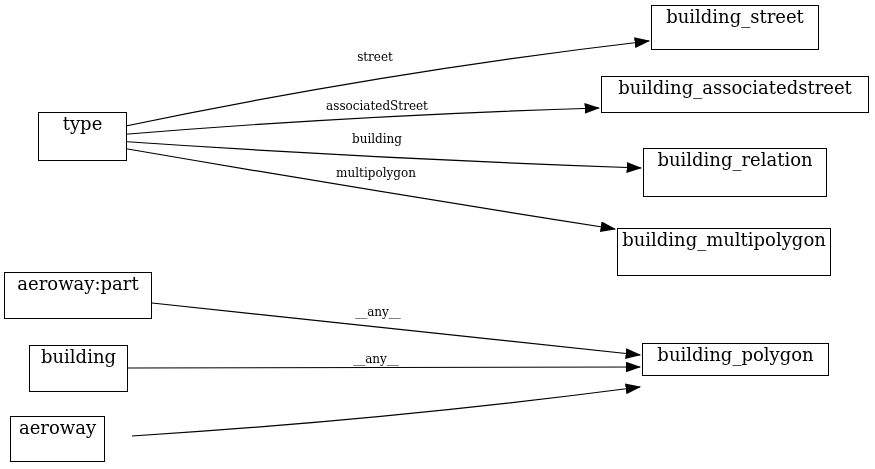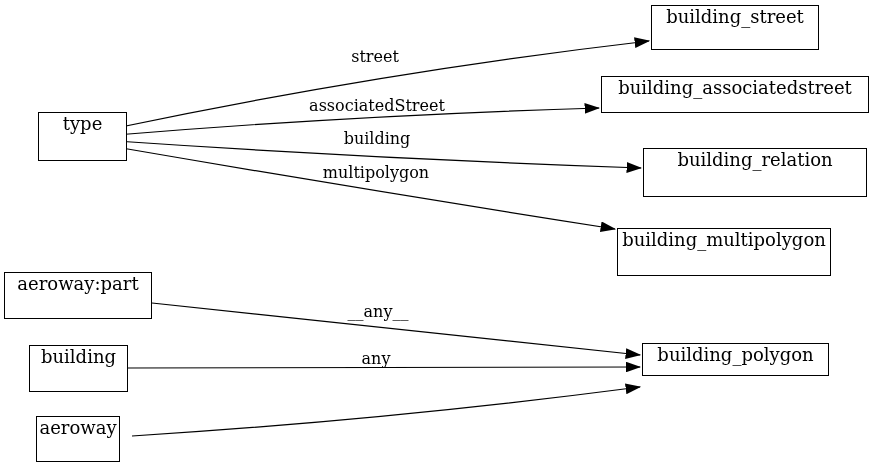--- a/index.html
+++ b/index.html
@@ -34,21 +34,21 @@
     border: 1.3px solid #000000;
     background: #ffffff;
     display: flex;
     justify-content: center;
     font-size: 18px;
     white-space: nowrap;
   }
   .edge-label {
     position: absolute;
     transform: translate(-50%, -50%);
-    font-size: 16px;
+    font-size: 12px;
     line-height: 1.02;
     white-space: pre-line;
     text-align: center;
     background: transparent;
   }
 </style>
 </head>
 <body>
 
 <div class="canvas">
@@ -73,37 +73,37 @@
   </div>
 
   <div class="node" style="left:651px; top:5px; width:168px; height:45px">
     <span>building_street</span>
   </div>
 
   <div class="node" style="left:601px; top:76px; width:268px; height:37px">
     <span>building_associatedstreet</span>
   </div>
 
-  <div class="node" style="left:643px; top:148px; width:224px; height:49px">
+  <div class="node" style="left:643px; top:148px; width:184px; height:49px">
     <span>building_relation</span>
   </div>
 
   <div class="node" style="left:617px; top:228px; width:214px; height:48px">
     <span>building_multipolygon</span>
   </div>
 
   <div class="node" style="left:4px; top:272px; width:148px; height:47px">
     <span>aeroway:part</span>
   </div>
 
   <div class="node" style="left:29px; top:345px; width:99px; height:47px">
     <span>building</span>
   </div>
 
-  <div class="node" style="left:36px; top:416px; width:84px; height:46px">
+  <div class="node" style="left:10px; top:416px; width:95px; height:46px">
     <span>aeroway</span>
   </div>
 
   <div class="node" style="left:642px; top:343px; width:187px; height:33px">
     <span>building_polygon</span>
   </div>
 
   <div class="edge-label" style="left:375px; top:57px">street</div>
 
   <div class="edge-label" style="left:377px; top:106px">associatedStreet</div>

